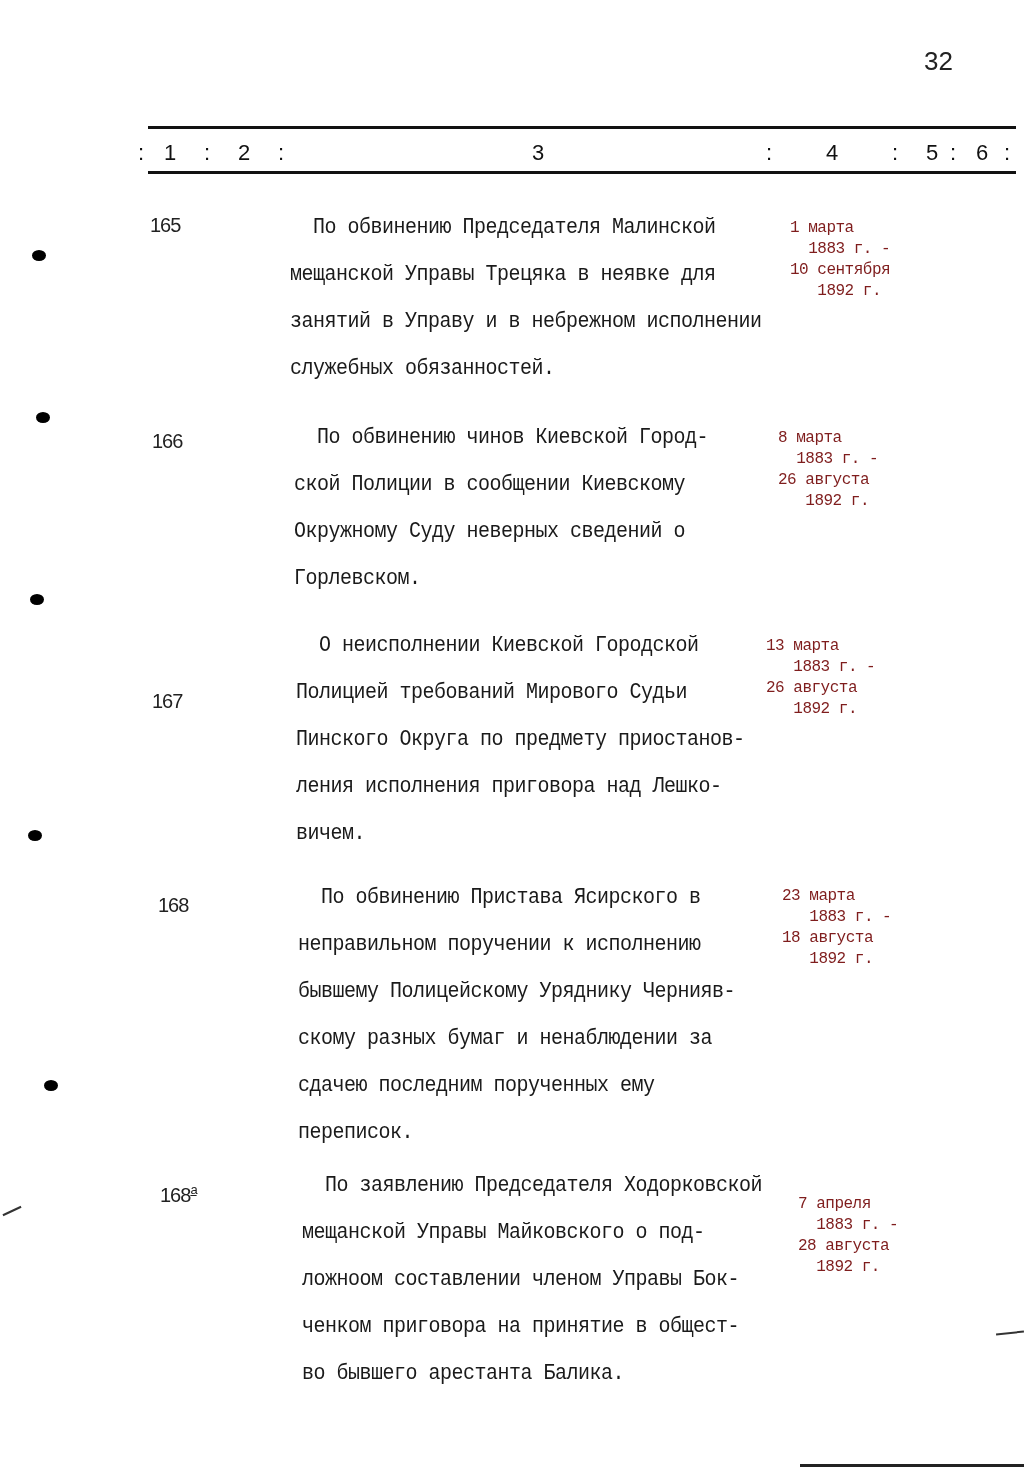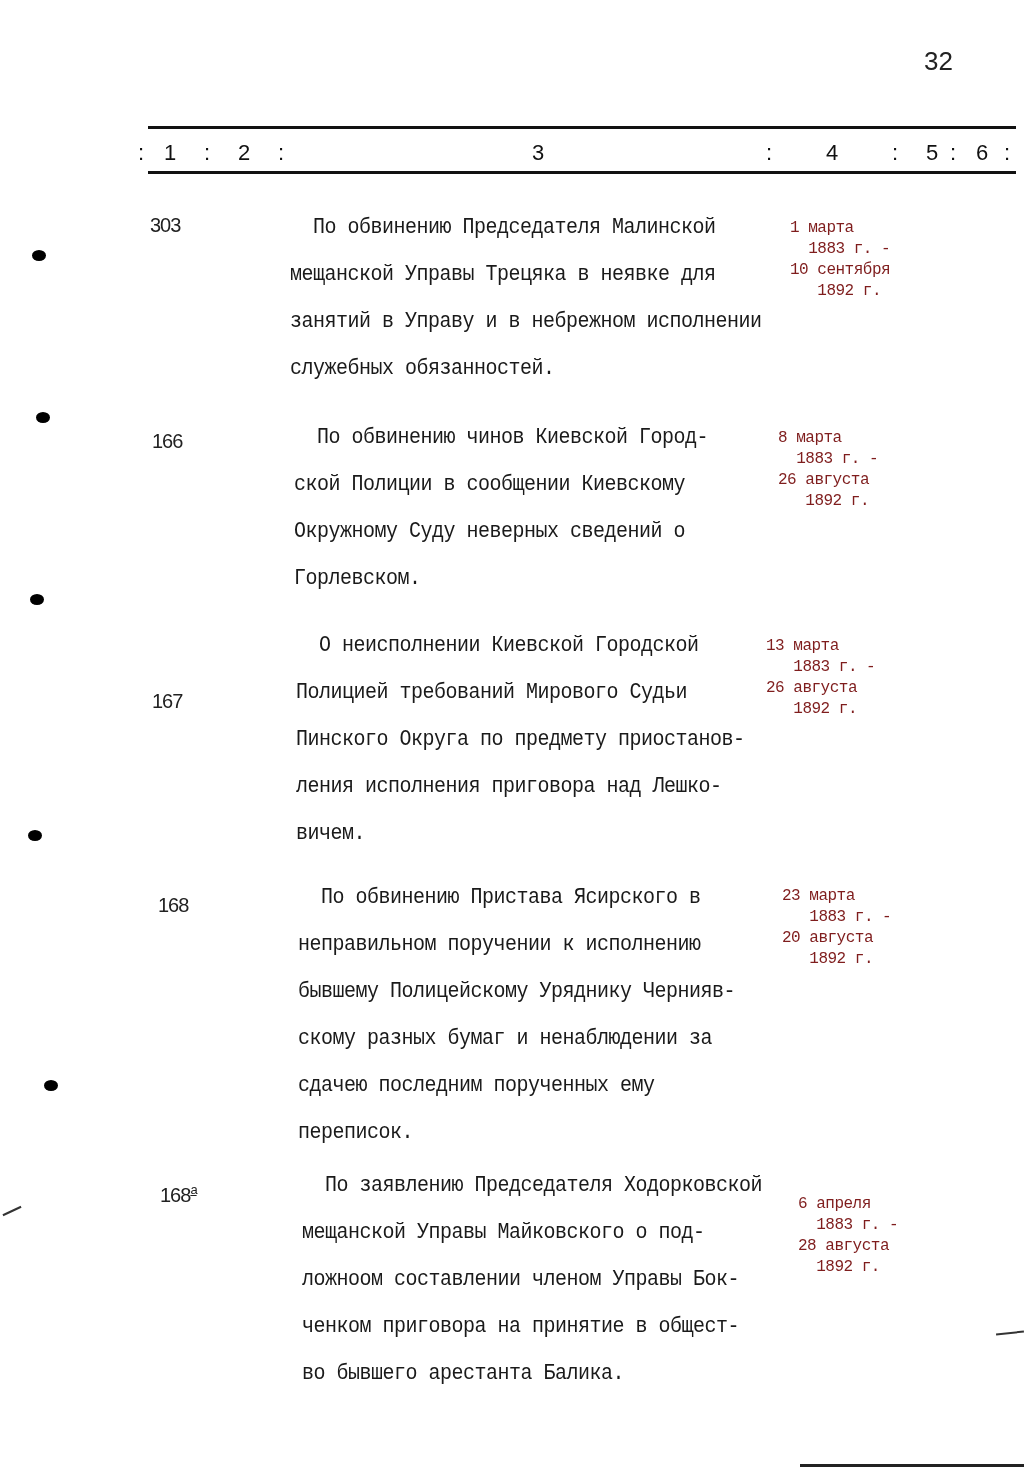--- a/index.html
+++ b/index.html
@@ -58,21 +58,21 @@
   <span style="left:688px">4</span>
   <span style="left:754px">:</span>
   <span style="left:788px">5</span>
   <span style="left:812px">:</span>
   <span style="left:838px">6</span>
   <span style="left:866px">:</span>
 </div>
 <div class="rule bottom"></div>
 
 <div>
-  <div class="entry-num" style="left:150px; top:214px;">303</div>
+  <div class="entry-num" style="left:150px; top:214px;">165</div>
   <div class="entry-text" style="left:290px; top:204px;">
     <span class="line">  По обвинению Председателя Малинской</span>
     <span class="line">мещанской Управы Трецяка в неявке для</span>
     <span class="line">занятий в Управу и в небрежном исполнении</span>
     <span class="line">служебных обязанностей.</span>
   </div>
   <div class="dates" style="left:790px; top:218px;">
     <span class="line">1 марта</span>
     <span class="line">  1883 г. -</span>
     <span class="line">10 сентября</span>
@@ -119,38 +119,38 @@
     <span class="line">  По обвинению Пристава Ясирского в</span>
     <span class="line">неправильном поручении к исполнению</span>
     <span class="line">бывшему Полицейскому Уряднику Чернияв-</span>
     <span class="line">скому разных бумаг и ненаблюдении за</span>
     <span class="line">сдачею последним порученных ему</span>
     <span class="line">переписок.</span>
   </div>
   <div class="dates" style="left:782px; top:886px;">
     <span class="line">23 марта</span>
     <span class="line">   1883 г. -</span>
-    <span class="line">20 августа</span>
+    <span class="line">18 августа</span>
     <span class="line">   1892 г.</span>
   </div>
 </div>
 
 <div>
   <div class="entry-num" style="left:160px; top:1182px;">
     <span>168</span><sup>а</sup>
   </div>
   <div class="entry-text" style="left:302px; top:1162px;">
     <span class="line">  По заявлению Председателя Ходорковской</span>
     <span class="line">мещанской Управы Майковского о под-</span>
     <span class="line">ложноом составлении членом Управы Бок-</span>
     <span class="line">ченком приговора на принятие в общест-</span>
     <span class="line">во бывшего арестанта Балика.</span>
   </div>
   <div class="dates" style="left:798px; top:1194px;">
-    <span class="line">6 апреля</span>
+    <span class="line">7 апреля</span>
     <span class="line">  1883 г. -</span>
     <span class="line">28 августа</span>
     <span class="line">  1892 г.</span>
   </div>
 </div>
 
 <div class="punch" style="left:32px; top:250px;"></div>
 <div class="punch" style="left:36px; top:412px;"></div>
 <div class="punch" style="left:30px; top:594px;"></div>
 <div class="punch" style="left:28px; top:830px;"></div>

